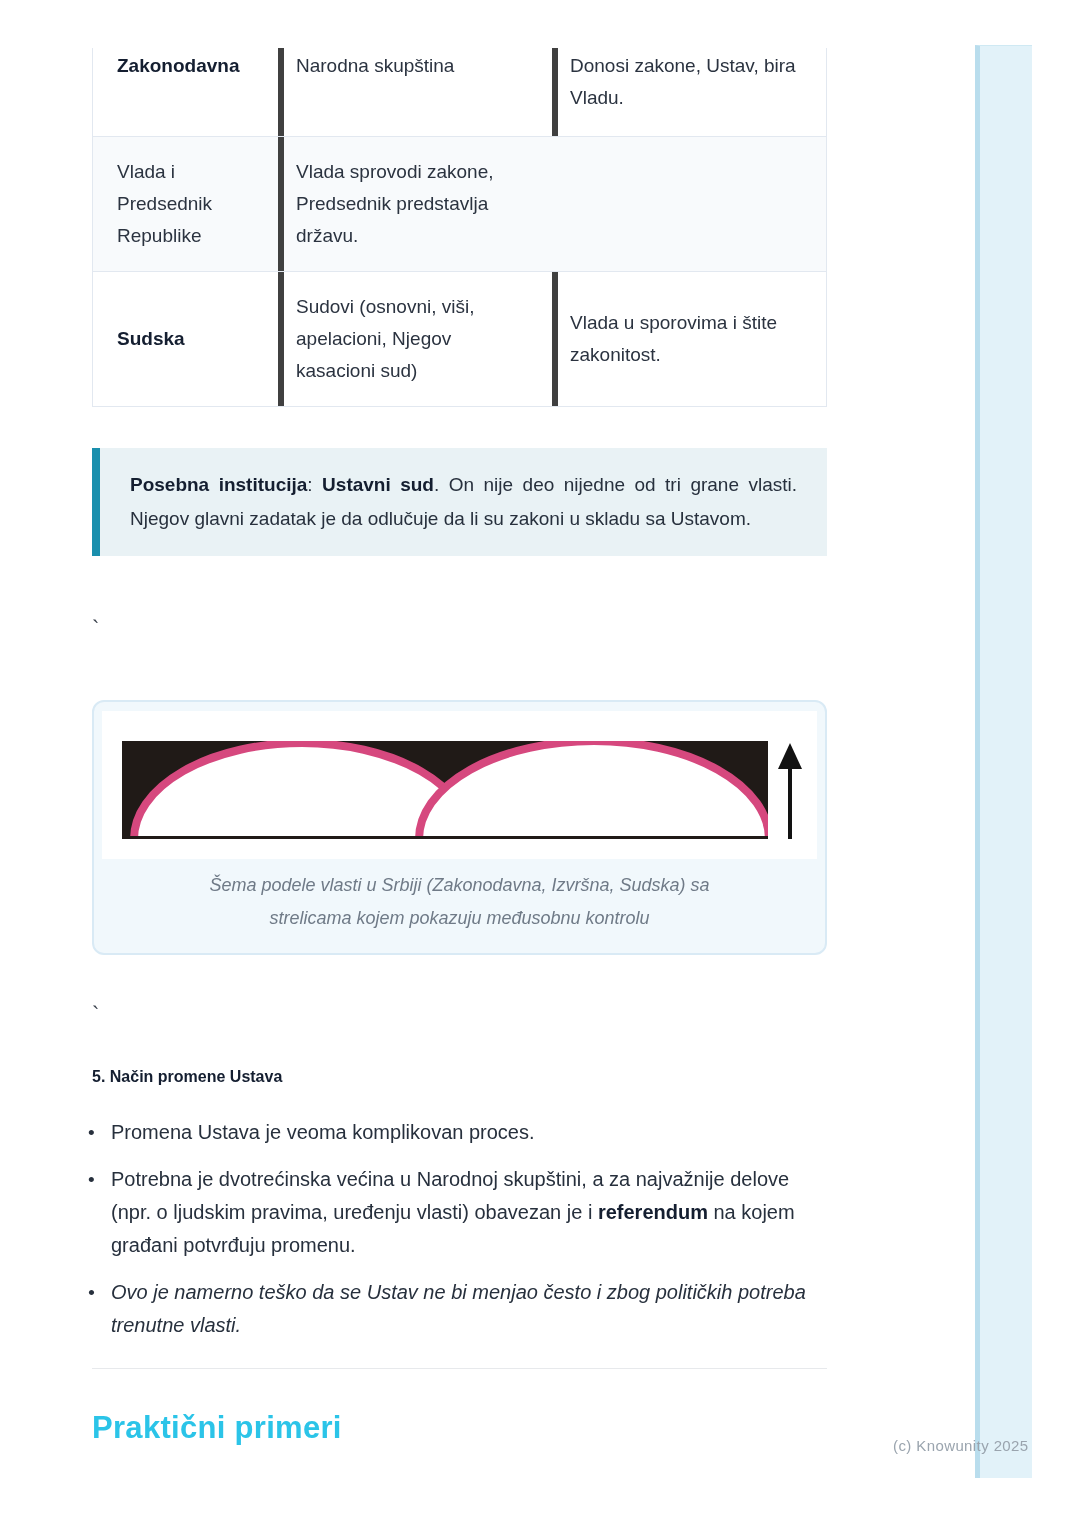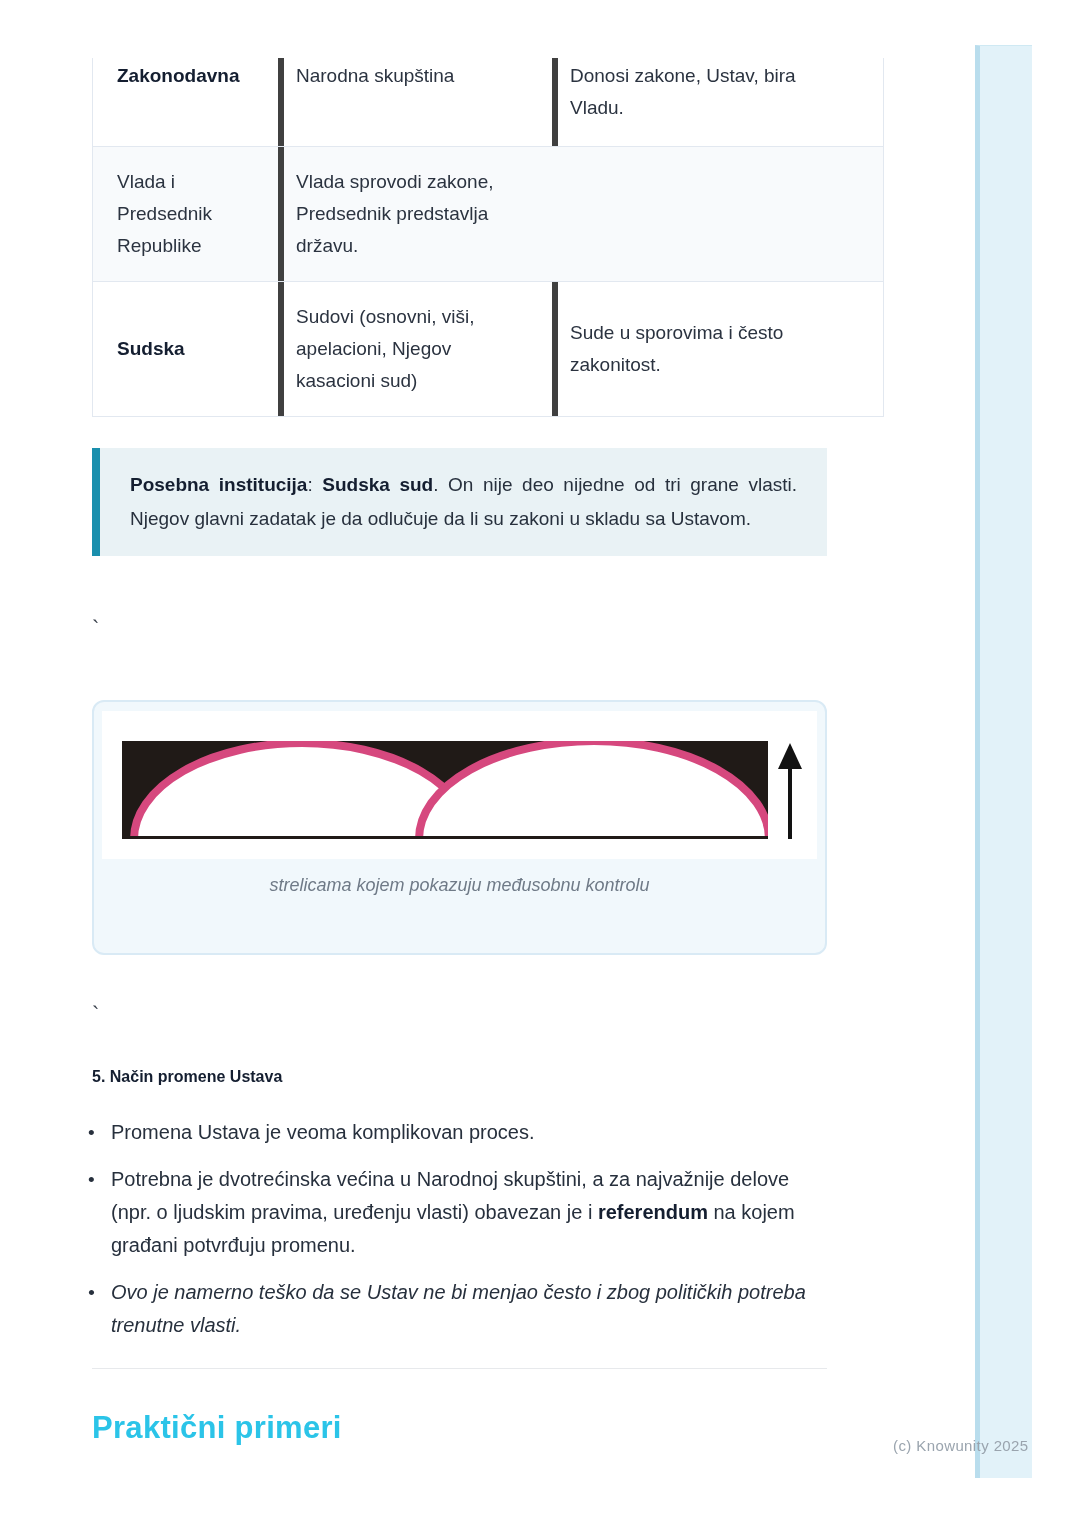--- a/index.html
+++ b/index.html
@@ -11,22 +11,22 @@
 
   
   .side-bar {
     position:absolute; left:975px; top:45px; width:57px; height:1433px;
     background:#e2f2f9; border-left:5px solid #b9dded; border-top:1px solid #cfe9f3;
     z-index:1;
   }
 
   
   .gov-table {
-    position:absolute; left:92px; top:48px; width:792px;
-    border:1px solid #e2e8f0; border-top:none; font-size:19px; line-height:32px;margin-top:10px;
+    position:absolute; left:92px; top:48px; width:735px;
+    border:1px solid #e2e8f0; border-top:none; font-size:19px; line-height:32px;
   }
   .gt-row { display:grid; grid-template-columns:185px 274px 274px; }
   .gt-row + .gt-row { border-top:1px solid #e2e8f0; }
   .gt-cell { padding:0 24px; display:flex; align-items:center; }
   .gt-cell + .gt-cell { border-left:6px solid #404040;padding-left:12px; }
   .gt-row.r1 { height:88px; }
   .gt-row.r1 .gt-cell { align-items:flex-start; padding-top:2px; }
   .gt-row.r2 { height:135px; background:#f8fafc; }
   .gt-row.r3 { height:135px; }
   .gt-branch { font-weight:bold; color:#141e30; }
@@ -101,26 +101,26 @@
       <div class="gt-cell">Narodna skupština</div>
       <div class="gt-cell">Donosi zakone, Ustav, bira Vladu.</div>
     </div>
     <div class="gt-row r2">
       <div class="gt-cell">Vlada i Predsednik Republike</div>
       <div class="gt-cell">Vlada sprovodi zakone, Predsednik predstavlja državu.</div>
     </div>
     <div class="gt-row r3">
       <div class="gt-cell gt-branch">Sudska</div>
       <div class="gt-cell">Sudovi (osnovni, viši, apelacioni, Njegov kasacioni sud)</div>
-      <div class="gt-cell">Sude u sporovima i često zakonitost.</div>
+      <div class="gt-cell">Vlada u sporovima i štite zakonitost.</div>
     </div>
   </div>
 
   <div class="callout">
-    <b>Posebna institucija</b><span>: </span><b>Sudska sud</b><span>. On nije deo nijedne od tri grane vlasti. Njegov glavni zadatak je da odlučuje da li su zakoni u skladu sa Ustavom.</span>
+    <b>Posebna institucija</b><span>: </span><b>Ustavni sud</b><span>. On nije deo nijedne od tri grane vlasti. Njegov glavni zadatak je da odlučuje da li su zakoni u skladu sa Ustavom.</span>
   </div>
 
   <span class="stray-tick tick-1">`</span>
 
   <div class="figure-card">
     <div class="figure-image">
       <svg width="715" height="148" viewBox="0 0 715 148" xmlns="http://www.w3.org/2000/svg">
         <defs>
           <clipPath id="bandClip">
               <rect x="20" y="30" width="646" height="98"></rect>
@@ -133,20 +133,21 @@
           <ellipse cx="492" cy="128" rx="175" ry="98" fill="#ffffff" stroke="#d6487e" stroke-width="8"></ellipse>
           <rect x="20" y="125" width="646" height="3" fill="#201a17"></rect>
         </g>
         <g>
           <line x1="688" y1="128" x2="688" y2="52" stroke="#121212" stroke-width="4"></line>
           <polygon points="688,32 676,58 700,58" fill="#121212"></polygon>
         </g>
       </svg>
     </div>
     <div class="figure-caption">
+      <div>Šema podele vlasti u Srbiji (Zakonodavna, Izvršna, Sudska) sa</div>
       <div>strelicama kojem pokazuju međusobnu kontrolu</div>
     </div>
   </div>
 
   <span class="stray-tick tick-2">`</span>
 
   <div class="section-heading">5. Način promene Ustava</div>
 
   <ul class="bullet-list">
     <li>Promena Ustava je veoma komplikovan proces.</li>

